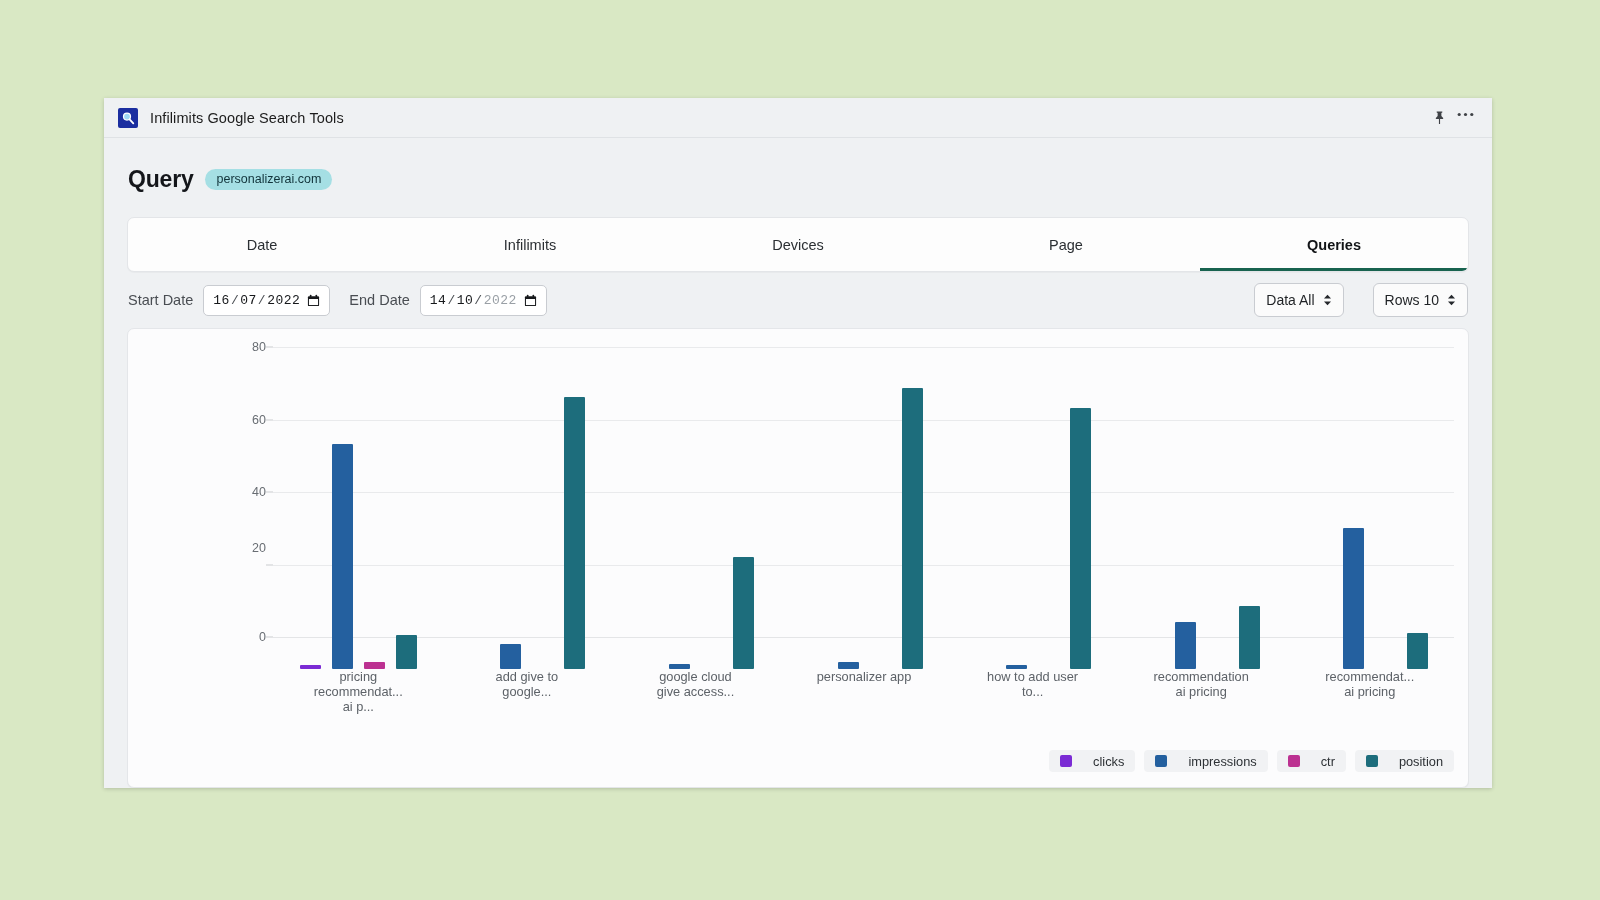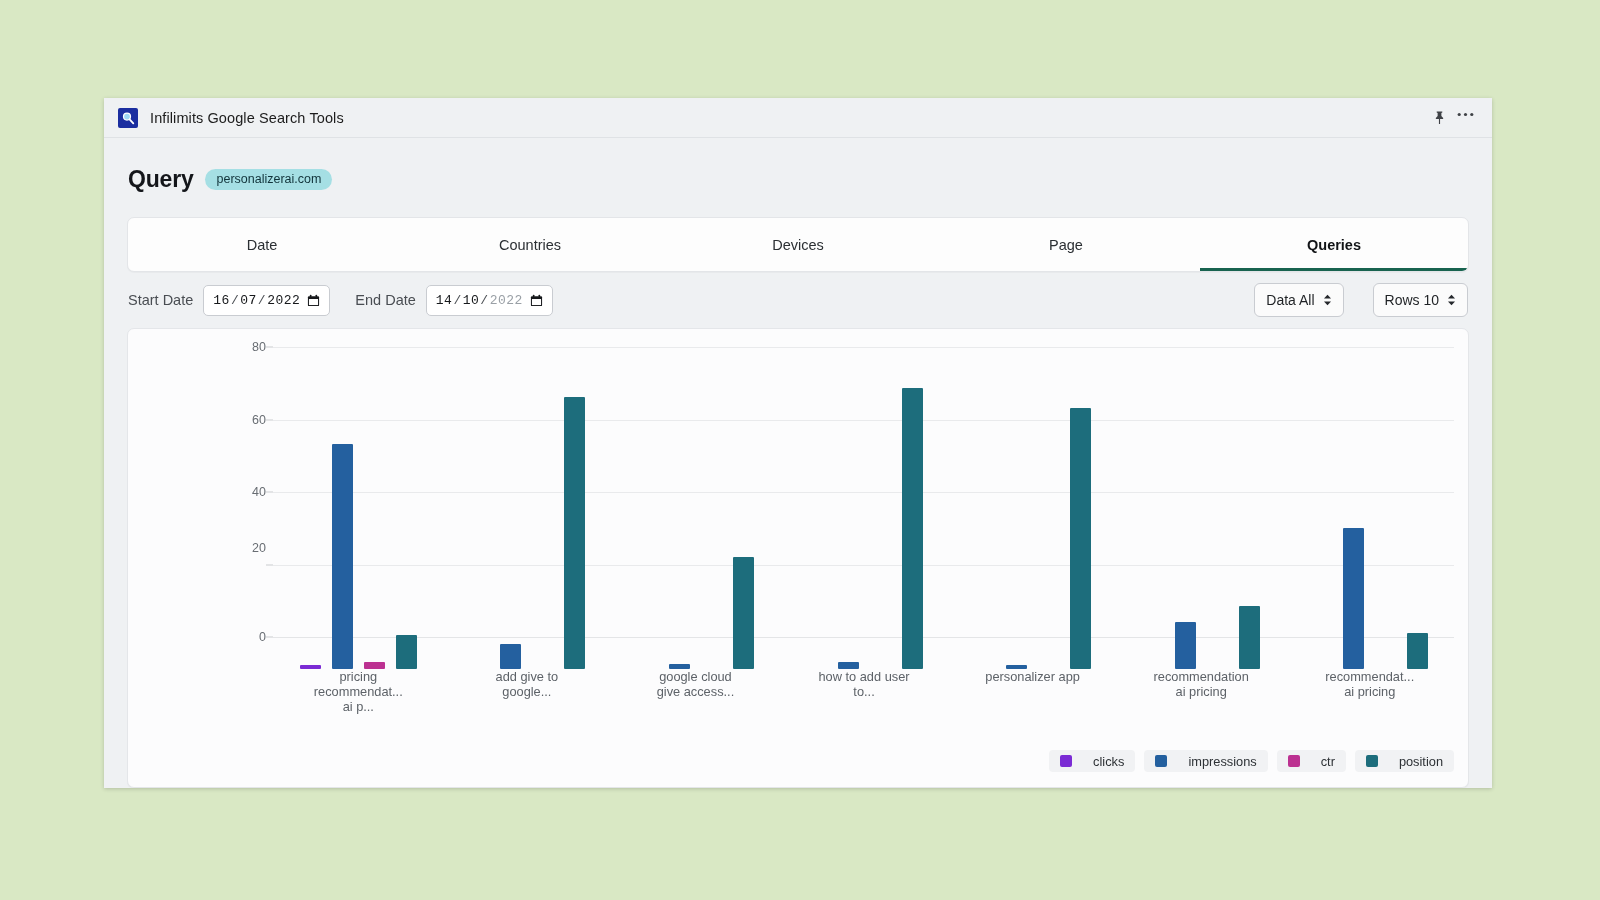--- a/index.html
+++ b/index.html
@@ -105,21 +105,21 @@
     border:1px solid #c9ccd1;
     border-radius:5px;
     background:#fff;
     height:31px;
     display:flex; align-items:center;
     padding:0 9px;
     font-family:"Liberation Mono", monospace;
     font-size:13px;
     letter-spacing:.5px;
     color:#16181b;
-    margin-right:25px;
+    margin-right:19px;
     cursor:text;
   }
   .date-box .dim { color:#9aa0a6; }
   .date-box .sep { color:#4c5055; padding:0 1px; }
   .cal-ico { margin-left:7px; display:flex; align-items:center; }
   .controls-spacer { flex:1; }
   .select-box {
     border:1px solid #c9ccd1;
     border-radius:6px;
     background:#fbfbfb;
@@ -251,21 +251,21 @@
     <div class="query-head">
       <span class="query-title">Query</span>
       <span class="domain-chip">personalizerai.com</span>
     </div>
 
     <div class="tabs">
       <div class="tab">
         <span>Date</span>
       </div>
       <div class="tab">
-        <span>Countries</span>
+        <span>Infilimits</span>
       </div>
       <div class="tab">
         <span>Devices</span>
       </div>
       <div class="tab">
         <span>Page</span>
       </div>
       <div class="tab active">
         <span>Queries</span>
       </div>
@@ -401,25 +401,25 @@
           </div>
           <div class="xlabel">
             <div>add give to</div>
             <div>google...</div>
           </div>
           <div class="xlabel">
             <div>google cloud</div>
             <div>give access...</div>
           </div>
           <div class="xlabel">
+            <div>personalizer app</div>
+          </div>
+          <div class="xlabel">
             <div>how to add user</div>
             <div>to...</div>
-          </div>
-          <div class="xlabel">
-            <div>personalizer app</div>
           </div>
           <div class="xlabel">
             <div>recommendation</div>
             <div>ai pricing</div>
           </div>
           <div class="xlabel">
             <div>recommendat...</div>
             <div>ai pricing</div>
           </div>
         </div>

